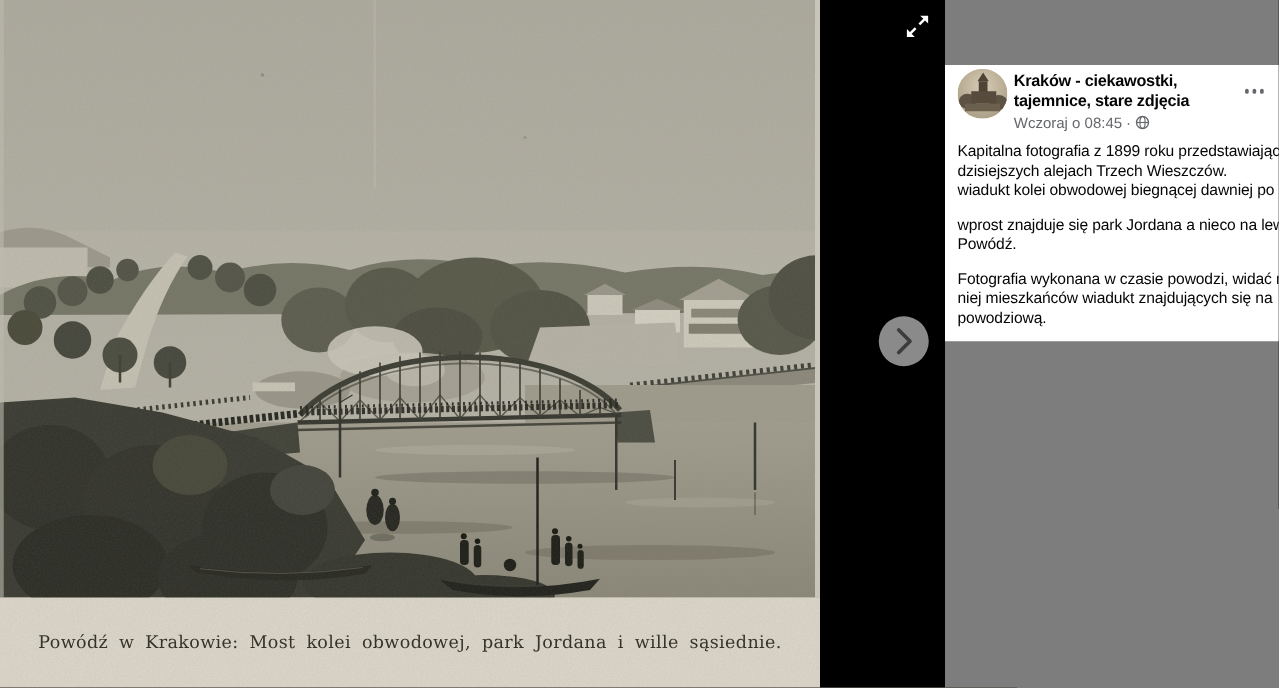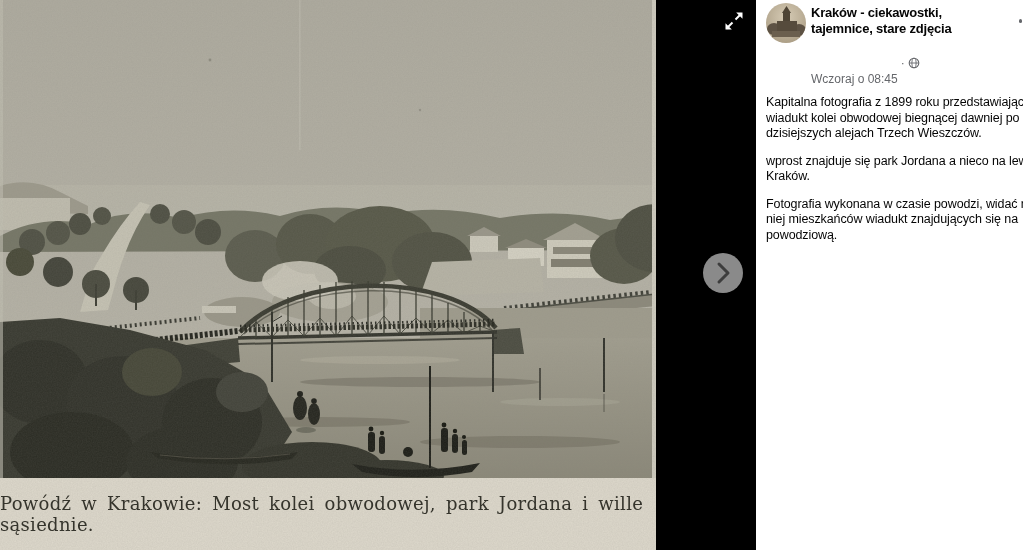--- a/index.html
+++ b/index.html
@@ -5,43 +5,43 @@
   * { margin:0; padding:0; box-sizing:border-box; }
   html,body { width:1023px; height:550px; overflow:hidden; }
   body { position:relative; background:#000; font-family:"Liberation Sans",sans-serif; }
 
   
   .photo-area { position:absolute; left:0; top:0; width:656px; height:550px; background:#b1aea2; }
   .photo-area svg { display:block; width:656px; height:550px; }
   .caption { position:absolute; left:0; top:478px; width:656px; height:72px;
              display:flex; align-items:center; justify-content:center;
              font-family:"DejaVu Serif","Liberation Serif",serif;
-             font-size:18px; color:#35342c; word-spacing:4px; letter-spacing:.3px; }
+             font-size:14px; color:#35342c; word-spacing:4px; letter-spacing:.3px; }
 
   
   .gutter { position:absolute; left:656px; top:0; width:100px; height:550px; background:#000; }
   .expand-btn { position:absolute; top:9px; right:9px; width:26px; height:26px;
                 background:transparent; border:none; cursor:pointer; }
   .next-btn { position:absolute; top:253px; left:47px; width:40px; height:40px; border-radius:50%;
               background:#8a8a8a; border:none; display:flex; align-items:center; justify-content:center;
               cursor:pointer; }
 
   
   .panel { position:absolute; left:756px; top:0; width:267px; height:550px;
-           background:#7d7d7d; display:flex; flex-direction:row; }
+           background:#7d7d7d; display:flex; flex-direction:column; }
   .panel-top { height:52px; flex:none; }
   .post { background:#fff; padding:3px 12px 11px 10px; flex:none; }
   .post-header { display:flex; position:relative; }
   .avatar { width:40px; height:40px; border-radius:50%; overflow:hidden; flex:none; cursor:pointer; }
   .avatar svg { display:block; }
   .head-text { margin-left:5px; padding-top:2px; }
   .group-name { font-size:13px; font-weight:bold; color:#050505; line-height:16px;
                 width:192px; letter-spacing:-.2px; cursor:pointer; }
   .meta { font-size:12px; color:#65676b; margin-top:2px; display:flex; align-items:center; gap:3px; }
-  .meta .ts { cursor:pointer;margin-top:33px; }
+  .meta .ts { cursor:pointer; }
   .more { position:absolute; right:-2px; top:11px; display:flex; gap:2.5px; padding:5px 2px; cursor:pointer; }
   .more .dot { width:3.5px; height:3.5px; border-radius:50%; background:#65676b; }
   .post-body { margin-top:9px; font-size:12.5px; line-height:15.5px; color:#050505; letter-spacing:-.1px; }
   .post-body .para { margin-bottom:12px; }
   .post-body .para:last-child { margin-bottom:0; }
   .post-body .line { white-space:nowrap; }
   .panel-bottom { flex:1; }
 </style>
 </head>
 <body>
@@ -272,26 +272,26 @@
       <div class="more">
         <span class="dot"></span>
         <span class="dot"></span>
         <span class="dot"></span>
       </div>
     </div>
 
     <div class="post-body">
       <div class="para">
         <div class="line">Kapitalna fotografia z 1899 roku przedstawiająca</div>
+        <div class="line">dzisiejszych alejach Trzech Wieszczów.</div>
         <div class="line">wiadukt kolei obwodowej biegnącej dawniej po</div>
-        <div class="line">dzisiejszych alejach Trzech Wieszczów.</div>
       </div>
       <div class="para">
         <div class="line">wprost znajduje się park Jordana a nieco na lewo</div>
-        <div class="line">Kraków.</div>
+        <div class="line">Powódź.</div>
       </div>
       <div class="para">
         <div class="line">Fotografia wykonana w czasie powodzi, widać na</div>
         <div class="line">niej mieszkańców wiadukt znajdujących się na</div>
         <div class="line">powodziową.</div>
       </div>
     </div>
   </div>
 
   <div class="panel-bottom"></div>

